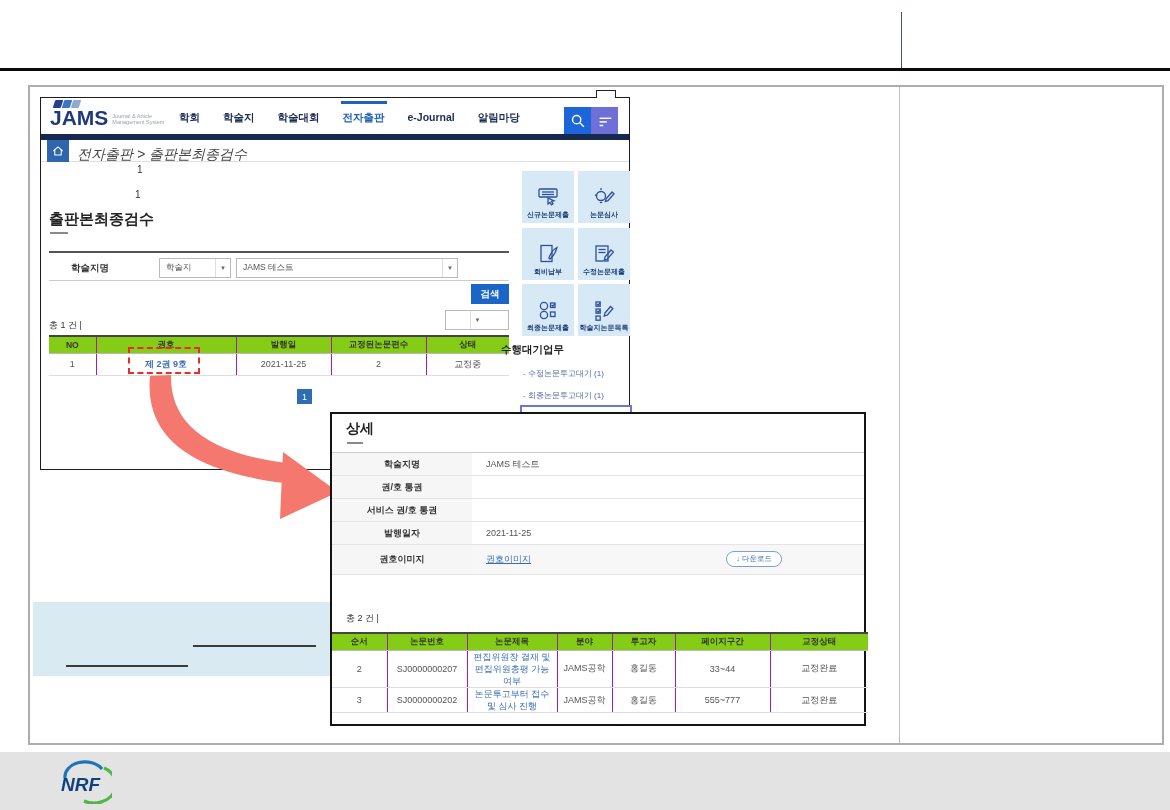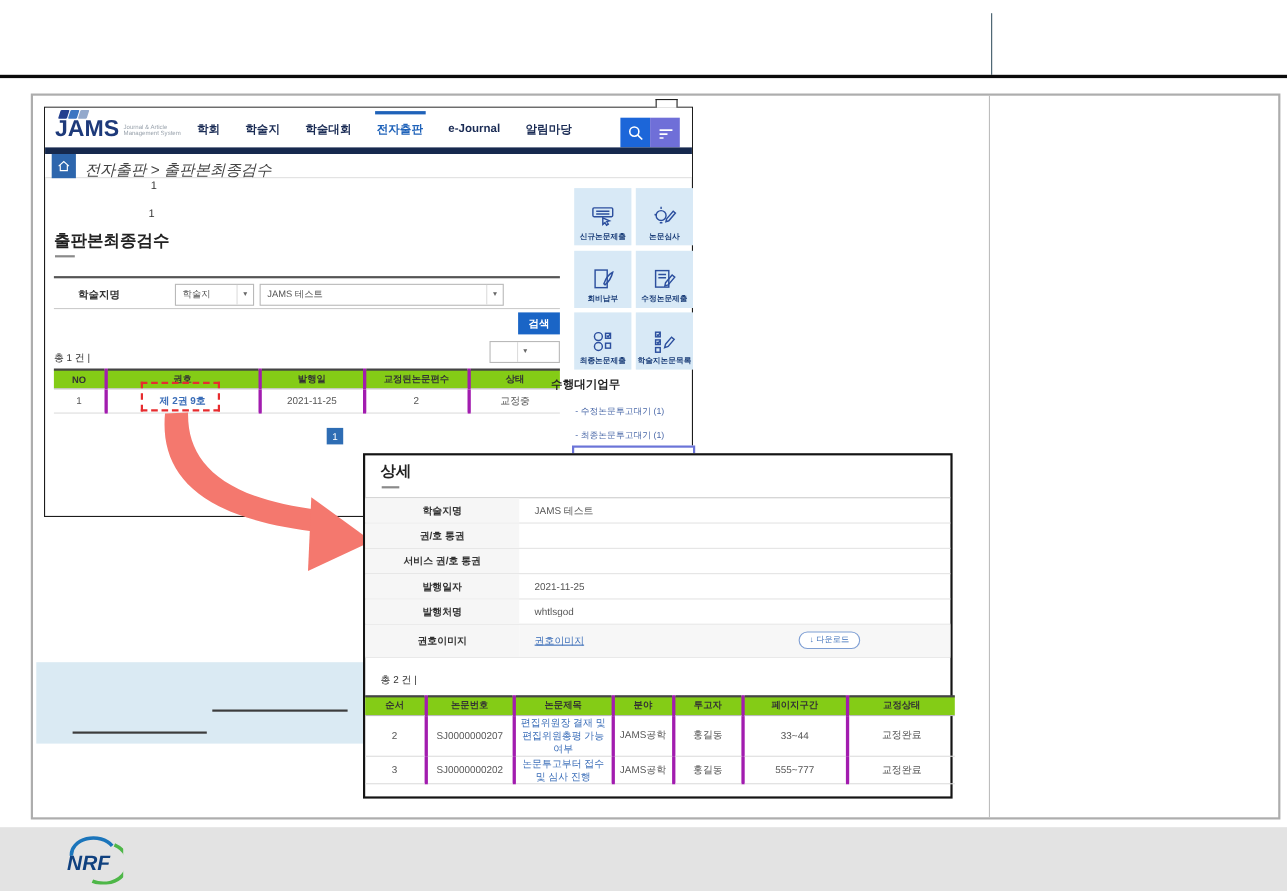--- a/index.html
+++ b/index.html
@@ -52,21 +52,21 @@
   .sel2 { left:187px; width:222px; }
 
   .search-btn { left:430px; top:186px; width:38px; height:20px; background:#1a65c6; color:#fff; font-size:9.5px; font-weight:bold; border:none; display:flex; align-items:center; justify-content:center; cursor:pointer; }
   .total-left { left:8px; top:221px; font-size:9px; color:#333; }
   .pagesize { left:404px; top:212px; width:64px;flex-direction:column; }
 
   table.grid { border-collapse:collapse; table-layout:fixed; width:100%; }
   .main-table-wrap { left:8px; top:237px; width:460px; }
   table.grid th { border-top:2px solid #444; border-bottom:1px solid #bbb; font-size:8.5px; font-weight:bold; color:#333; height:17px; text-align:center; background:#84cc16; }
   table.grid td { border-bottom:1px solid #ddd; font-size:9px; color:#555; height:22px; text-align:center; vertical-align:middle; }
-  table.grid th + th, table.grid td + td { border-left:3px solid #a21caf;text-align:center; }
+  table.grid th + th, table.grid td + td { border-left:1px solid #a21caf;text-align:center; }
   .vol-link { color:#3a6db8; font-weight:bold; cursor:pointer; }
   .pg { left:256px; top:291px; width:15px; height:15px; background:#2e6db4; color:#fff; font-size:9px; display:flex; align-items:center; justify-content:center; cursor:pointer; }
 
   
   .tile { width:52px; height:52px; background:#d8e9f6; display:flex; flex-direction:column; align-items:center; justify-content:flex-end; padding-bottom:3px; cursor:pointer; }
   .tile svg { margin-bottom:1px; }
   .tile-label { font-size:7px; font-weight:bold; color:#1c3f7a; white-space:nowrap; }
   .pending-title { left:460px; top:245px; font-size:10.5px; font-weight:bold; color:#222;text-align:right; }
   .pend-link { left:482px; font-size:8px; color:#4a68a8; cursor:pointer; white-space:nowrap; }
   .pend-box { left:479px; top:307px; width:112px; height:26px; border:2px solid #6b74d8; background:#fff; }
@@ -305,24 +305,20 @@
     <div class="drow">
       <div class="dlabel">권/호 통권</div>
     </div>
     <div class="drow">
       <div class="dlabel">서비스 권/호 통권</div>
       <div class="dvalue"></div>
     </div>
     <div class="drow">
       <div class="dlabel">발행일자</div>
       <div class="dvalue">2021-11-25</div>
-    </div>
-    <div class="drow">
-      <div class="dlabel">발행처명</div>
-      <div class="dvalue">whtlsgod</div>
     </div>
     <div class="drow tall">
       <div class="dlabel">권호이미지</div>
       <div class="dvalue">
         <span class="img-link">권호이미지</span>
         <span class="dl-pill">↓ 다운로드</span>
       </div>
     </div>
   </div>
 

